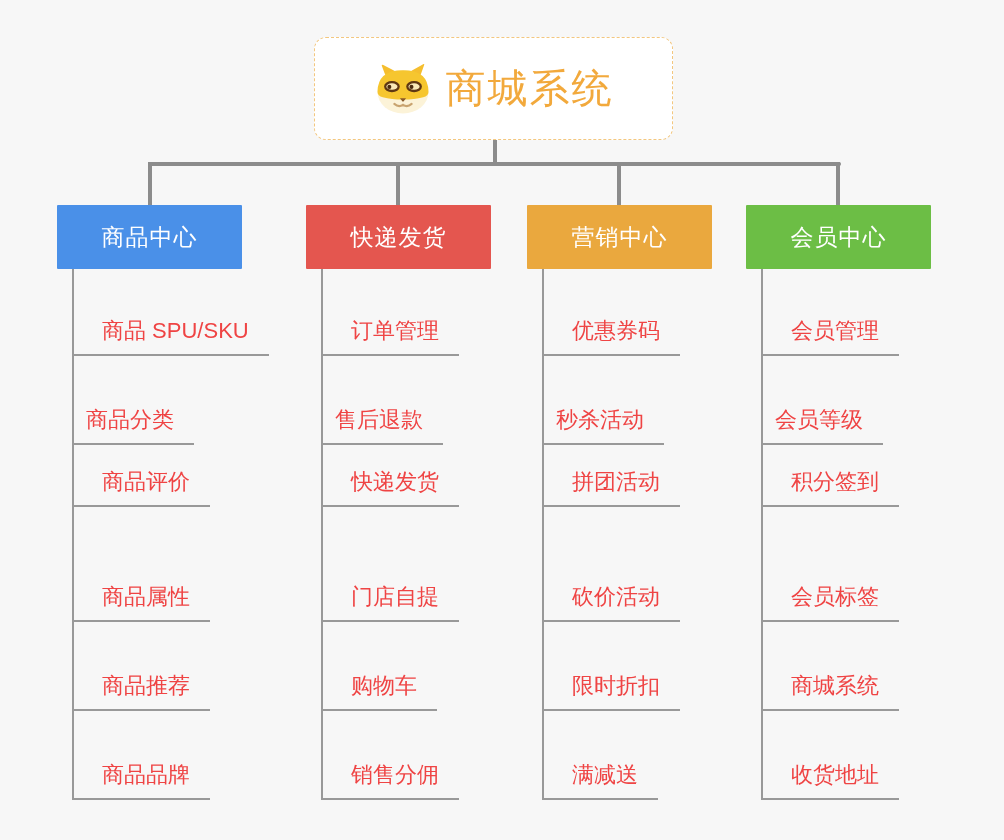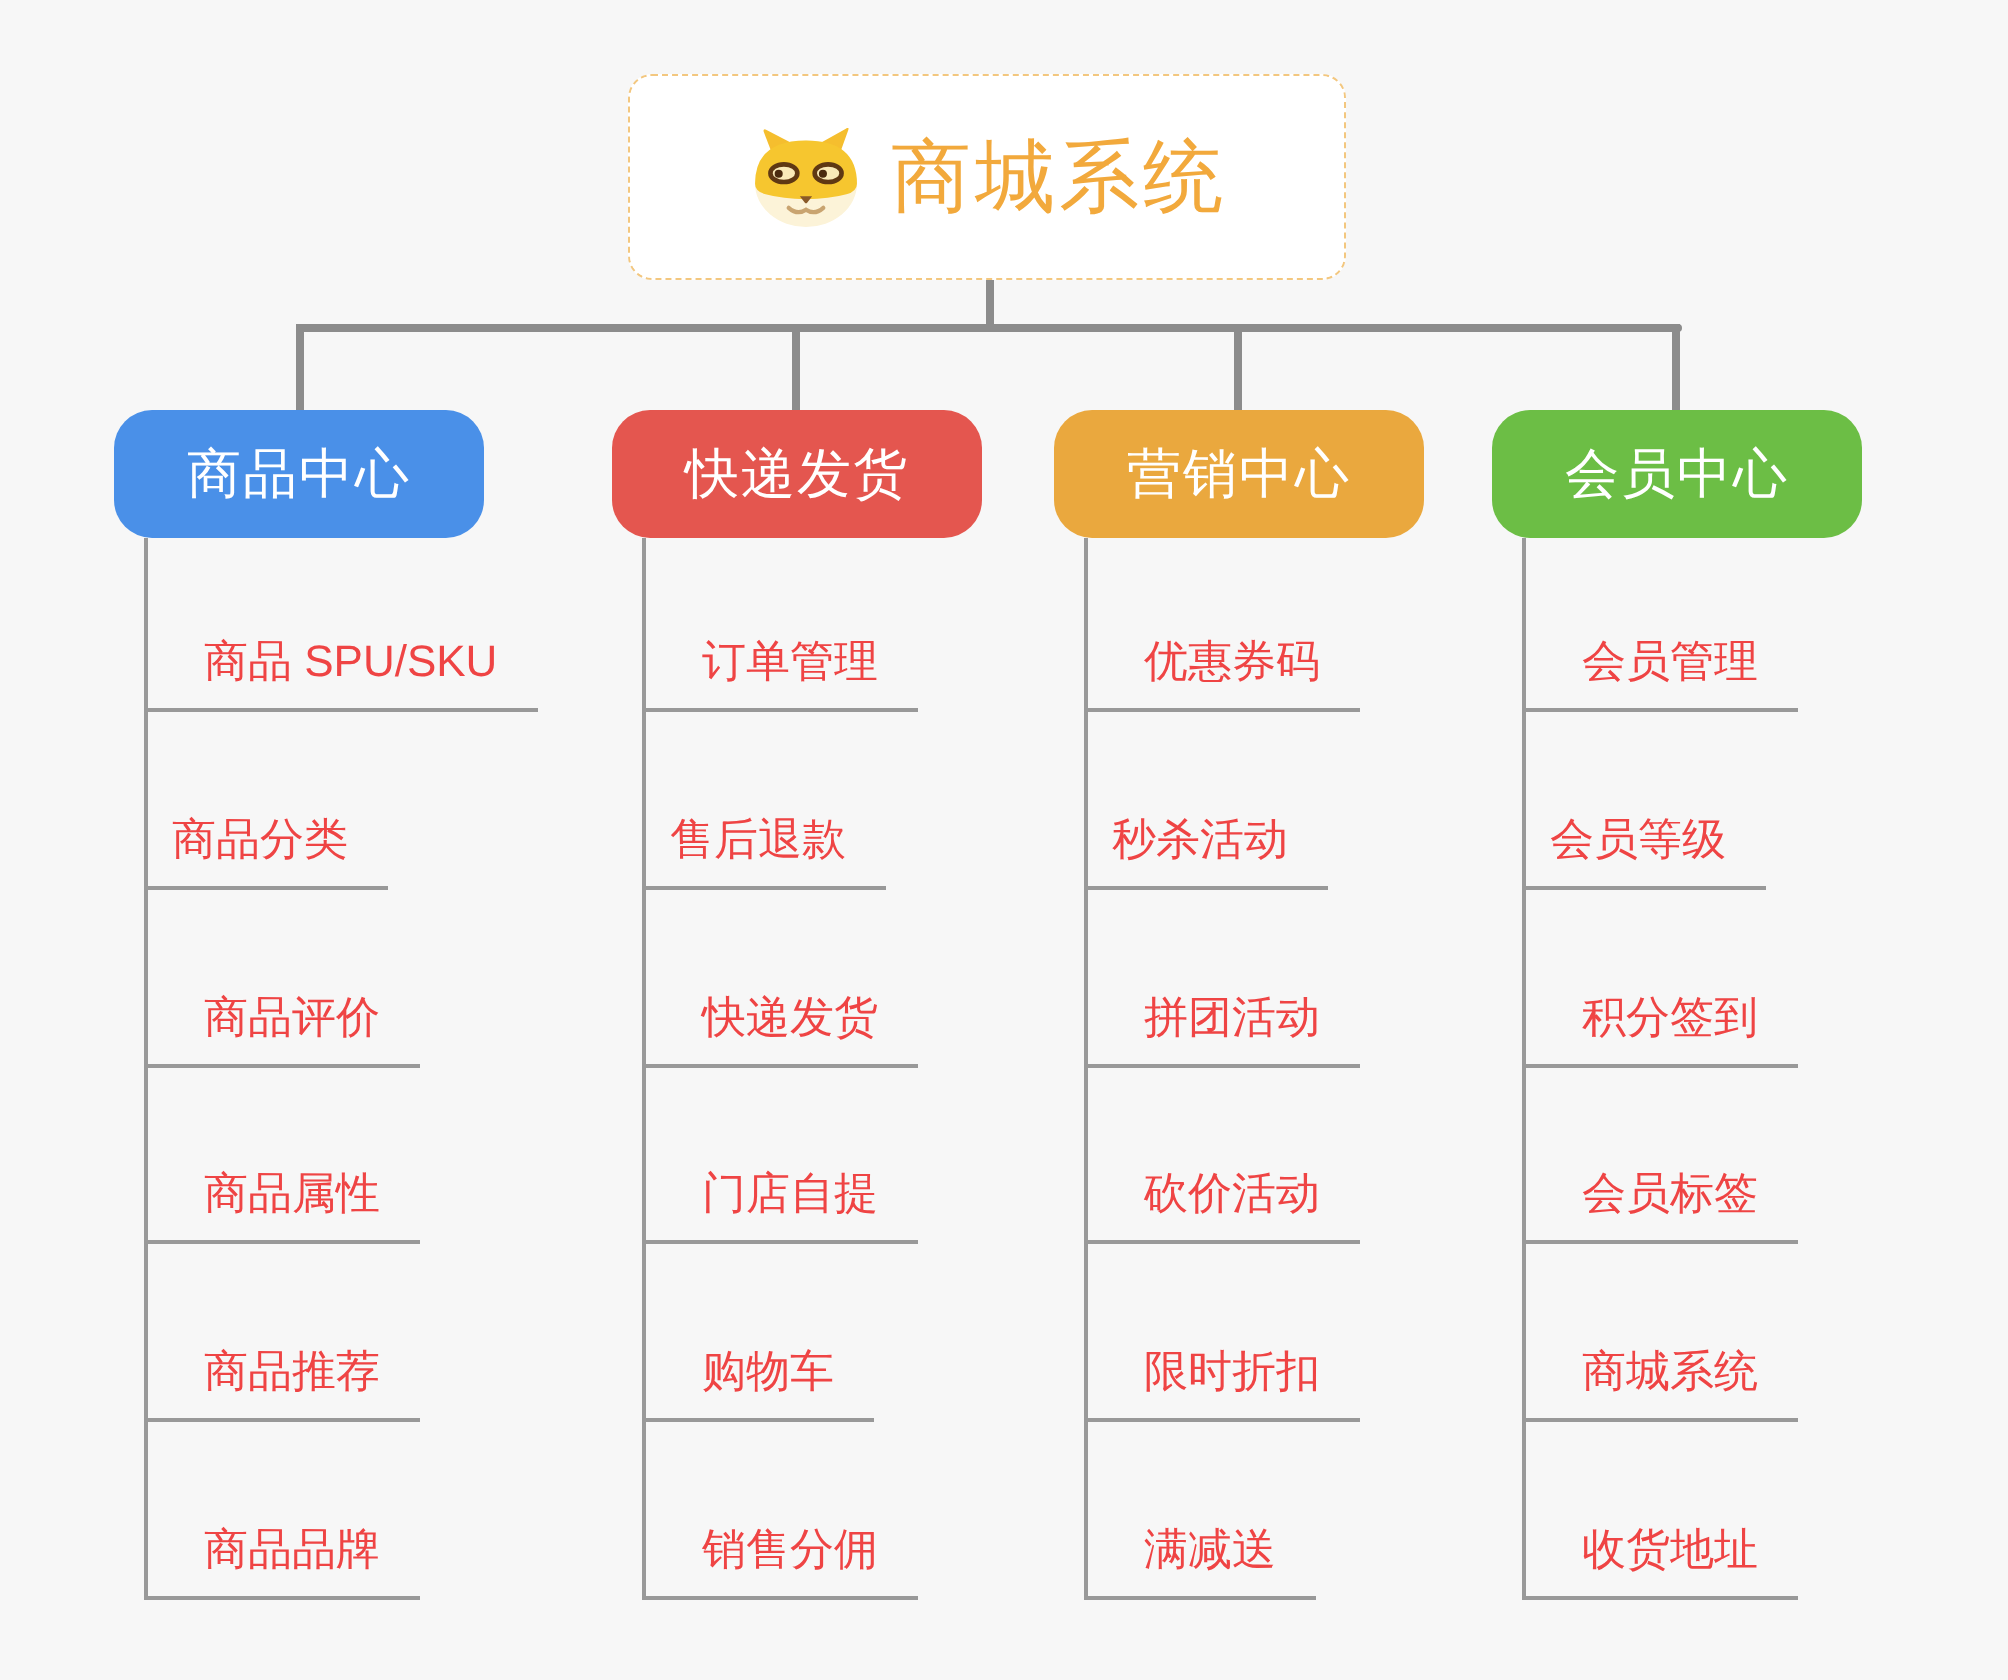--- a/index.html
+++ b/index.html
@@ -16,36 +16,36 @@
   .d0 { left:148px; } .d1 { left:396px; } .d2 { left:617px; } .d3 { left:836px; }
   
   .root {
     position:absolute; left:314px; top:37px; width:359px; height:103px;
     background:#FFFFFF; border:1.5px dashed #F3C77F; border-radius:12px;
     box-sizing:border-box; display:flex; align-items:center; justify-content:center; gap:14px;
   }
   .root-title { font-size:40px; letter-spacing:2px; color:#F2A93C; }
   
   .hdr {
-    position:absolute; top:205px; width:185px; height:64px; border-radius:19px;
-    color:#FFFFFF; font-size:27px; letter-spacing:1px;
+    position:absolute; top:205px; width:185px; height:64px; border-radius:1px;
+    color:#FFFFFF; font-size:23px; letter-spacing:1px;
     display:flex; align-items:center; justify-content:center; cursor:default;
   }
   .b0 { left:57px; } .b1 { left:306px; } .b2 { left:527px; } .b3 { left:746px; }
   
   .vline { position:absolute; top:269px; width:2px; height:531px; background:#999999; }
   .vA { left:72px; } .vB { left:321px; } .vC { left:542px; } .vD { left:761px; }
   
   .leaf {
     position:absolute; padding:0 20px 8px 30px;
     border-bottom:2px solid #999999;
     font-size:22px; line-height:30px; color:#ef4444; white-space:nowrap; cursor:default;
   }
   .colA { left:72px; } .colB { left:321px; } .colC { left:542px; } .colD { left:761px; }
-  .row0 { top:316px; } .row1 { top:405px;padding-left:14px; } .row2 { top:494px; }
+  .row0 { top:316px; } .row1 { top:405px;padding-left:14px; } .row2 { top:467px; }
   .row3 { top:582px; } .row4 { top:671px; } .row5 { top:760px; }
   .doge { display:block; }
 </style>
 </head>
 <body>
 
 <div class="canvas">
 
   <div class="conn stub" style="background: rgb(140, 140, 140);"></div>
   <div class="conn hbar" style="background: rgb(140, 140, 140);"></div>

